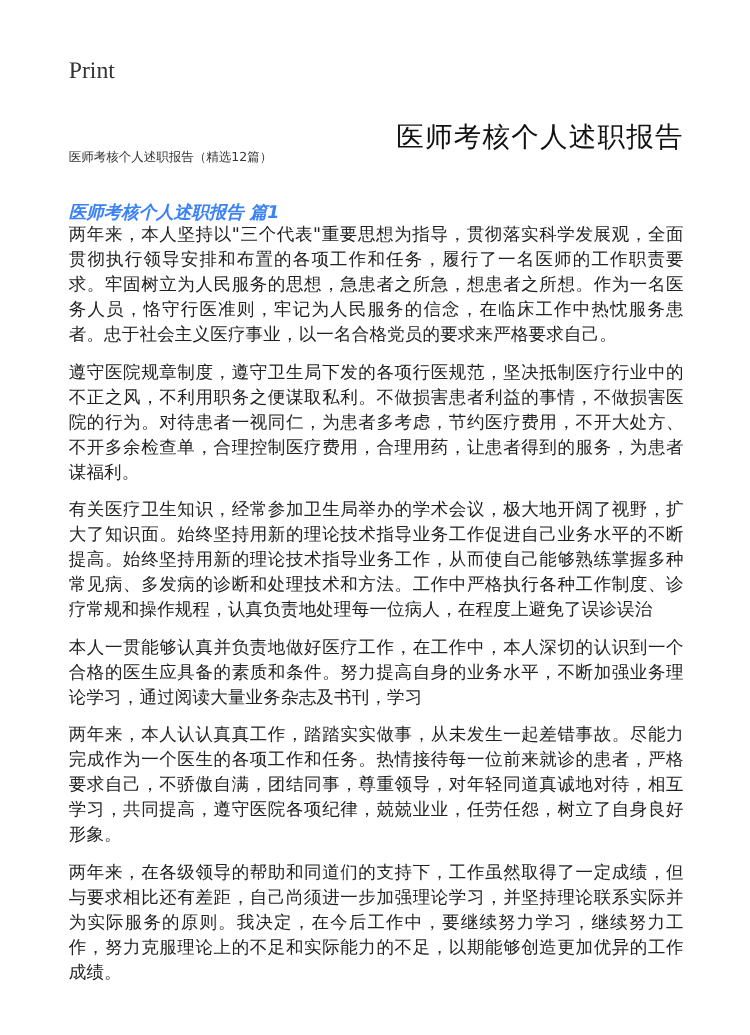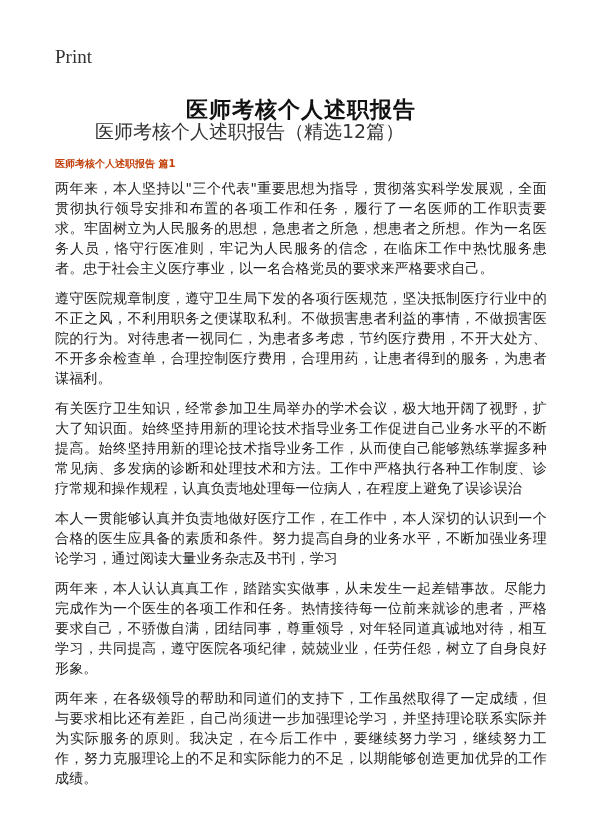--- a/index.html
+++ b/index.html
@@ -8,30 +8,30 @@
     color: #222222;
     font-family: "DejaVu Sans", "Liberation Sans", sans-serif;
   }
   .page { position: absolute; left: 55px; top: 0; width: 492px; }
   .print {
     position: absolute; left: 0; top: 46px;
     font-family: "Liberation Serif", "DejaVu Serif", serif;
     font-size: 19px; color: #333333;
   }
   .title {
-    position: absolute; left: 0; top: 80px; width: 492px; text-align: center;
-    font-size: 22px; font-weight: bold; color: #111111; letter-spacing: 1px;
+    position: absolute; left: 0; top: 80px; width: 492px; text-align: right;
+    font-size: 22px; font-weight: normal; color: #111111; letter-spacing: 1px;
   }
   .subtitle {
     position: absolute; left: 0; top: 119px;
-    font-size: 19px; color: #333333; margin-left: 40px;
+    font-size: 10px; color: #333333;
   }
   .section-heading {
     position: absolute; left: 0; top: 149px;
-    font-size: 10px; font-weight: bold; color: #c2410c;
+    font-size: 14px; font-weight: bold; color: #3b82f6; font-style: italic;
   }
   .body { position: absolute; left: 0; top: 178px; width: 492px; }
   .para {
     font-size: 14px; line-height: 20px; margin: 0 0 10px 0;
     text-align: justify; color: #222222; letter-spacing: 0.15px;
   }
 </style>
 </head>
 <body>
 

